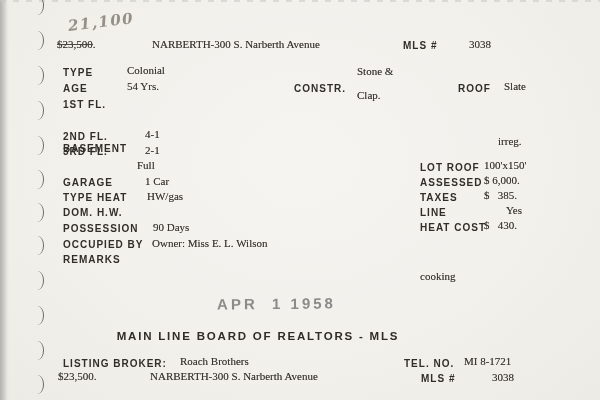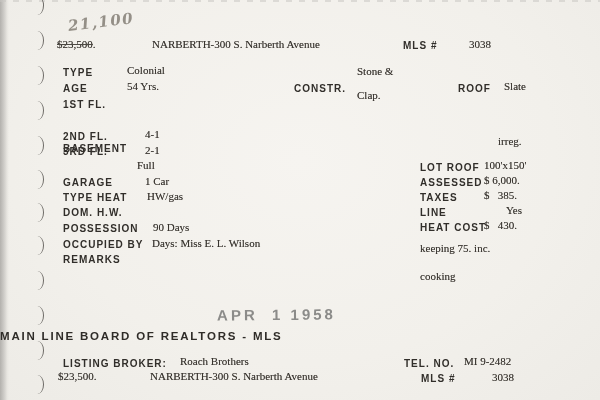--- a/index.html
+++ b/index.html
@@ -44,21 +44,21 @@
     transform:rotate(-7deg);
   }
   .stamp{
     font-family:"Liberation Sans", sans-serif;
     font-size:15px;font-weight:bold;letter-spacing:3px;color:#8b8b89;
     transform:rotate(-.5deg);
   }
   .org{
     font-family:"Liberation Sans", sans-serif;
     font-weight:bold;font-size:11.5px;letter-spacing:1.8px;color:#2f2c28;
-    text-align:left;width:516px;left:0;
+    text-align:center;width:516px;left:0;
   }
 </style>
 </head>
 <body>
 
 <div class="card">
 
   <div class="edge"></div>
   <div class="topedge"></div>
 
@@ -113,49 +113,48 @@
 
   <span class="t label" style="left:63px;top:193px">TYPE HEAT</span>
   <span class="t mono" style="left:147px;top:191px">HW/gas</span>
 
   <span class="t label" style="left:63px;top:208px">DOM. H.W.</span>
 
   <span class="t label" style="left:63px;top:224px">POSSESSION</span>
   <span class="t mono" style="left:153px;top:222px">90 Days</span>
 
   <span class="t label" style="left:63px;top:240px">OCCUPIED BY</span>
-  <span class="t mono" style="left:152px;top:238px">Days: Miss E. L. Wilson</span>
+  <span class="t mono" style="left:152px;top:238px">Owner: Miss E. L. Wilson</span>
 
   <span class="t label" style="left:63px;top:255px">REMARKS</span>
 
   <span class="t label" style="left:420px;top:163px">LOT ROOF</span>
   <span class="t mono" style="left:484px;top:160px">100'x150'</span>
 
   <span class="t label" style="left:420px;top:178px">ASSESSED</span>
   <span class="t mono" style="left:484px;top:175px">$ 6,000.</span>
 
   <span class="t label" style="left:420px;top:193px">TAXES</span>
   <span class="t mono" style="left:484px;top:190px">$   385.</span>
 
   <span class="t label" style="left:420px;top:208px">LINE</span>
   <span class="t mono" style="left:506px;top:205px">Yes</span>
 
   <span class="t label" style="left:420px;top:223px">HEAT COST</span>
   <span class="t mono" style="left:484px;top:220px">$   430.</span>
 
-  <span class="t mono" style="left:420px;top:243px">keeping 75. inc.</span>
   <span class="t mono" style="left:420px;top:271px">cooking</span>
 
-  <span class="t stamp" style="left:217px;top:307px">APR  1 1958</span>
+  <span class="t stamp" style="left:217px;top:296px">APR  1 1958</span>
 
   <div class="t org" style="top:330px">MAIN LINE BOARD OF REALTORS - MLS</div>
 
   <span class="t mono" style="left:180px;top:356px">Roach Brothers</span>
   <span class="t label" style="left:63px;top:359px">LISTING BROKER:</span>
   <span class="t label" style="left:404px;top:359px">TEL. NO.</span>
-  <span class="t mono" style="left:464px;top:356px">MI 9-2482</span>
+  <span class="t mono" style="left:464px;top:356px">MI 8-1721</span>
 
   <span class="t mono" style="left:58px;top:371px">$23,500.</span>
   <span class="t mono" style="left:150px;top:371px">NARBERTH-300 S. Narberth Avenue</span>
   <span class="t label" style="left:421px;top:374px">MLS #</span>
   <span class="t mono" style="left:492px;top:372px">3038</span>
 
 </div>
 
 </body></html>

